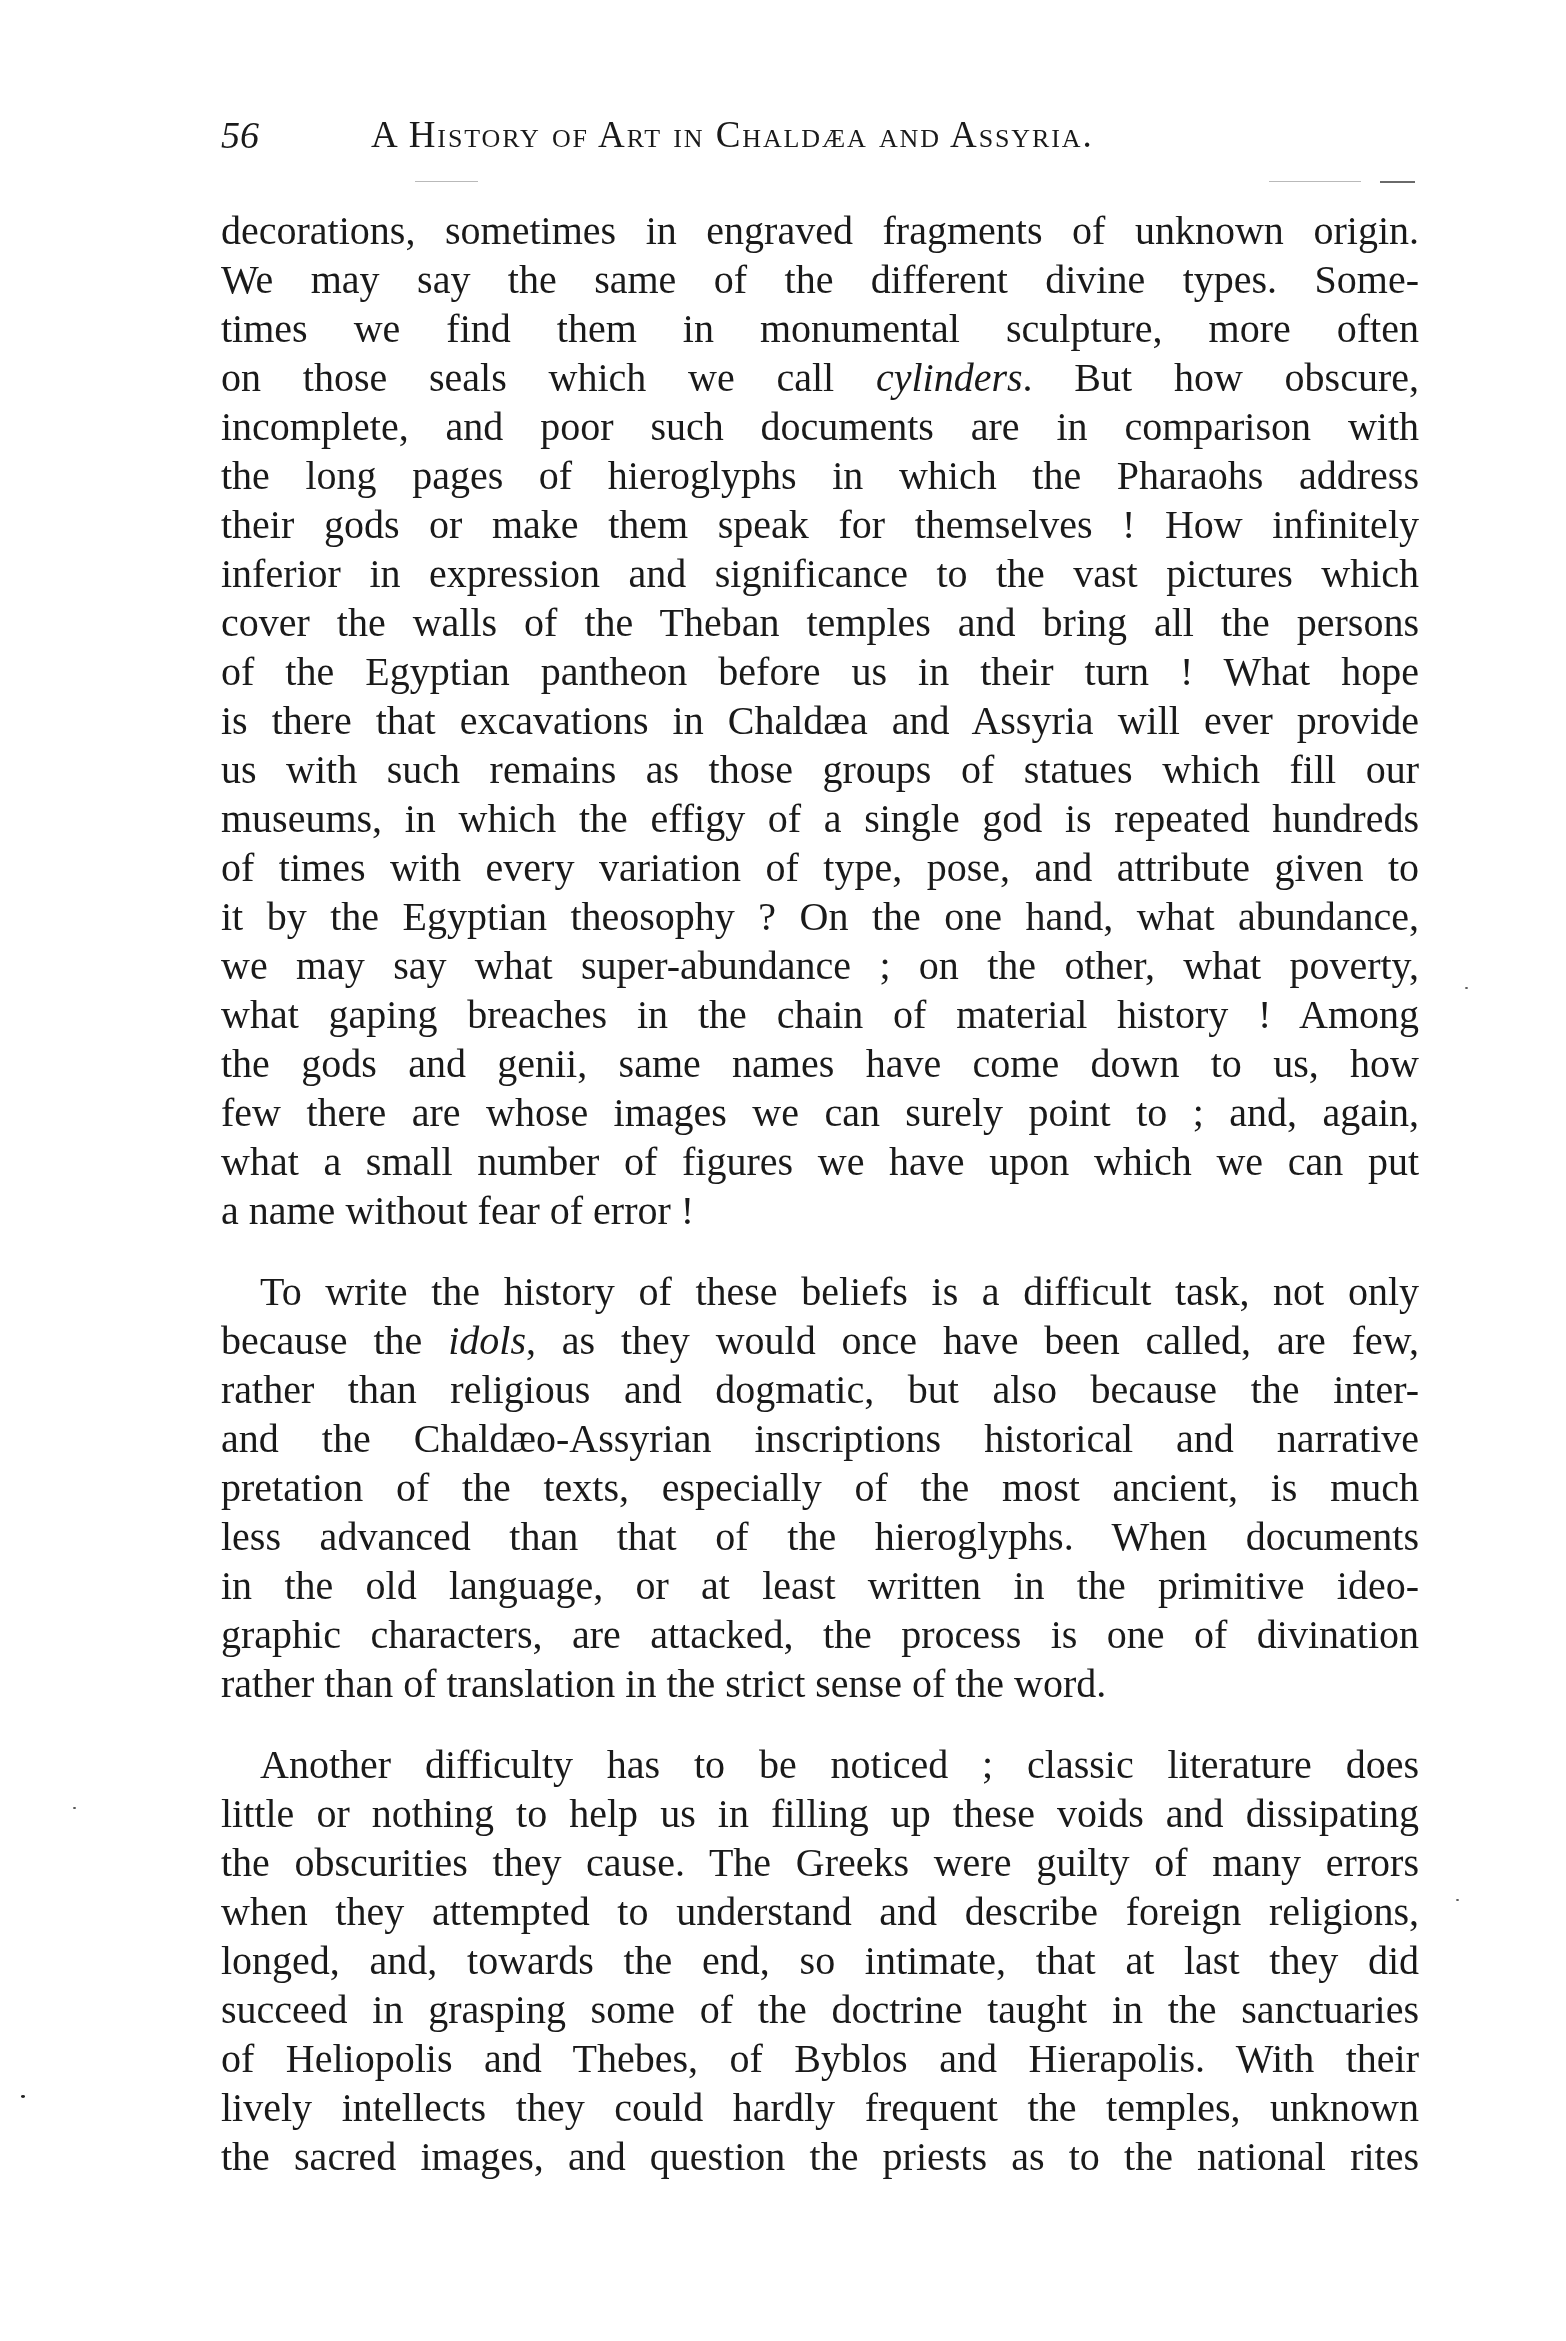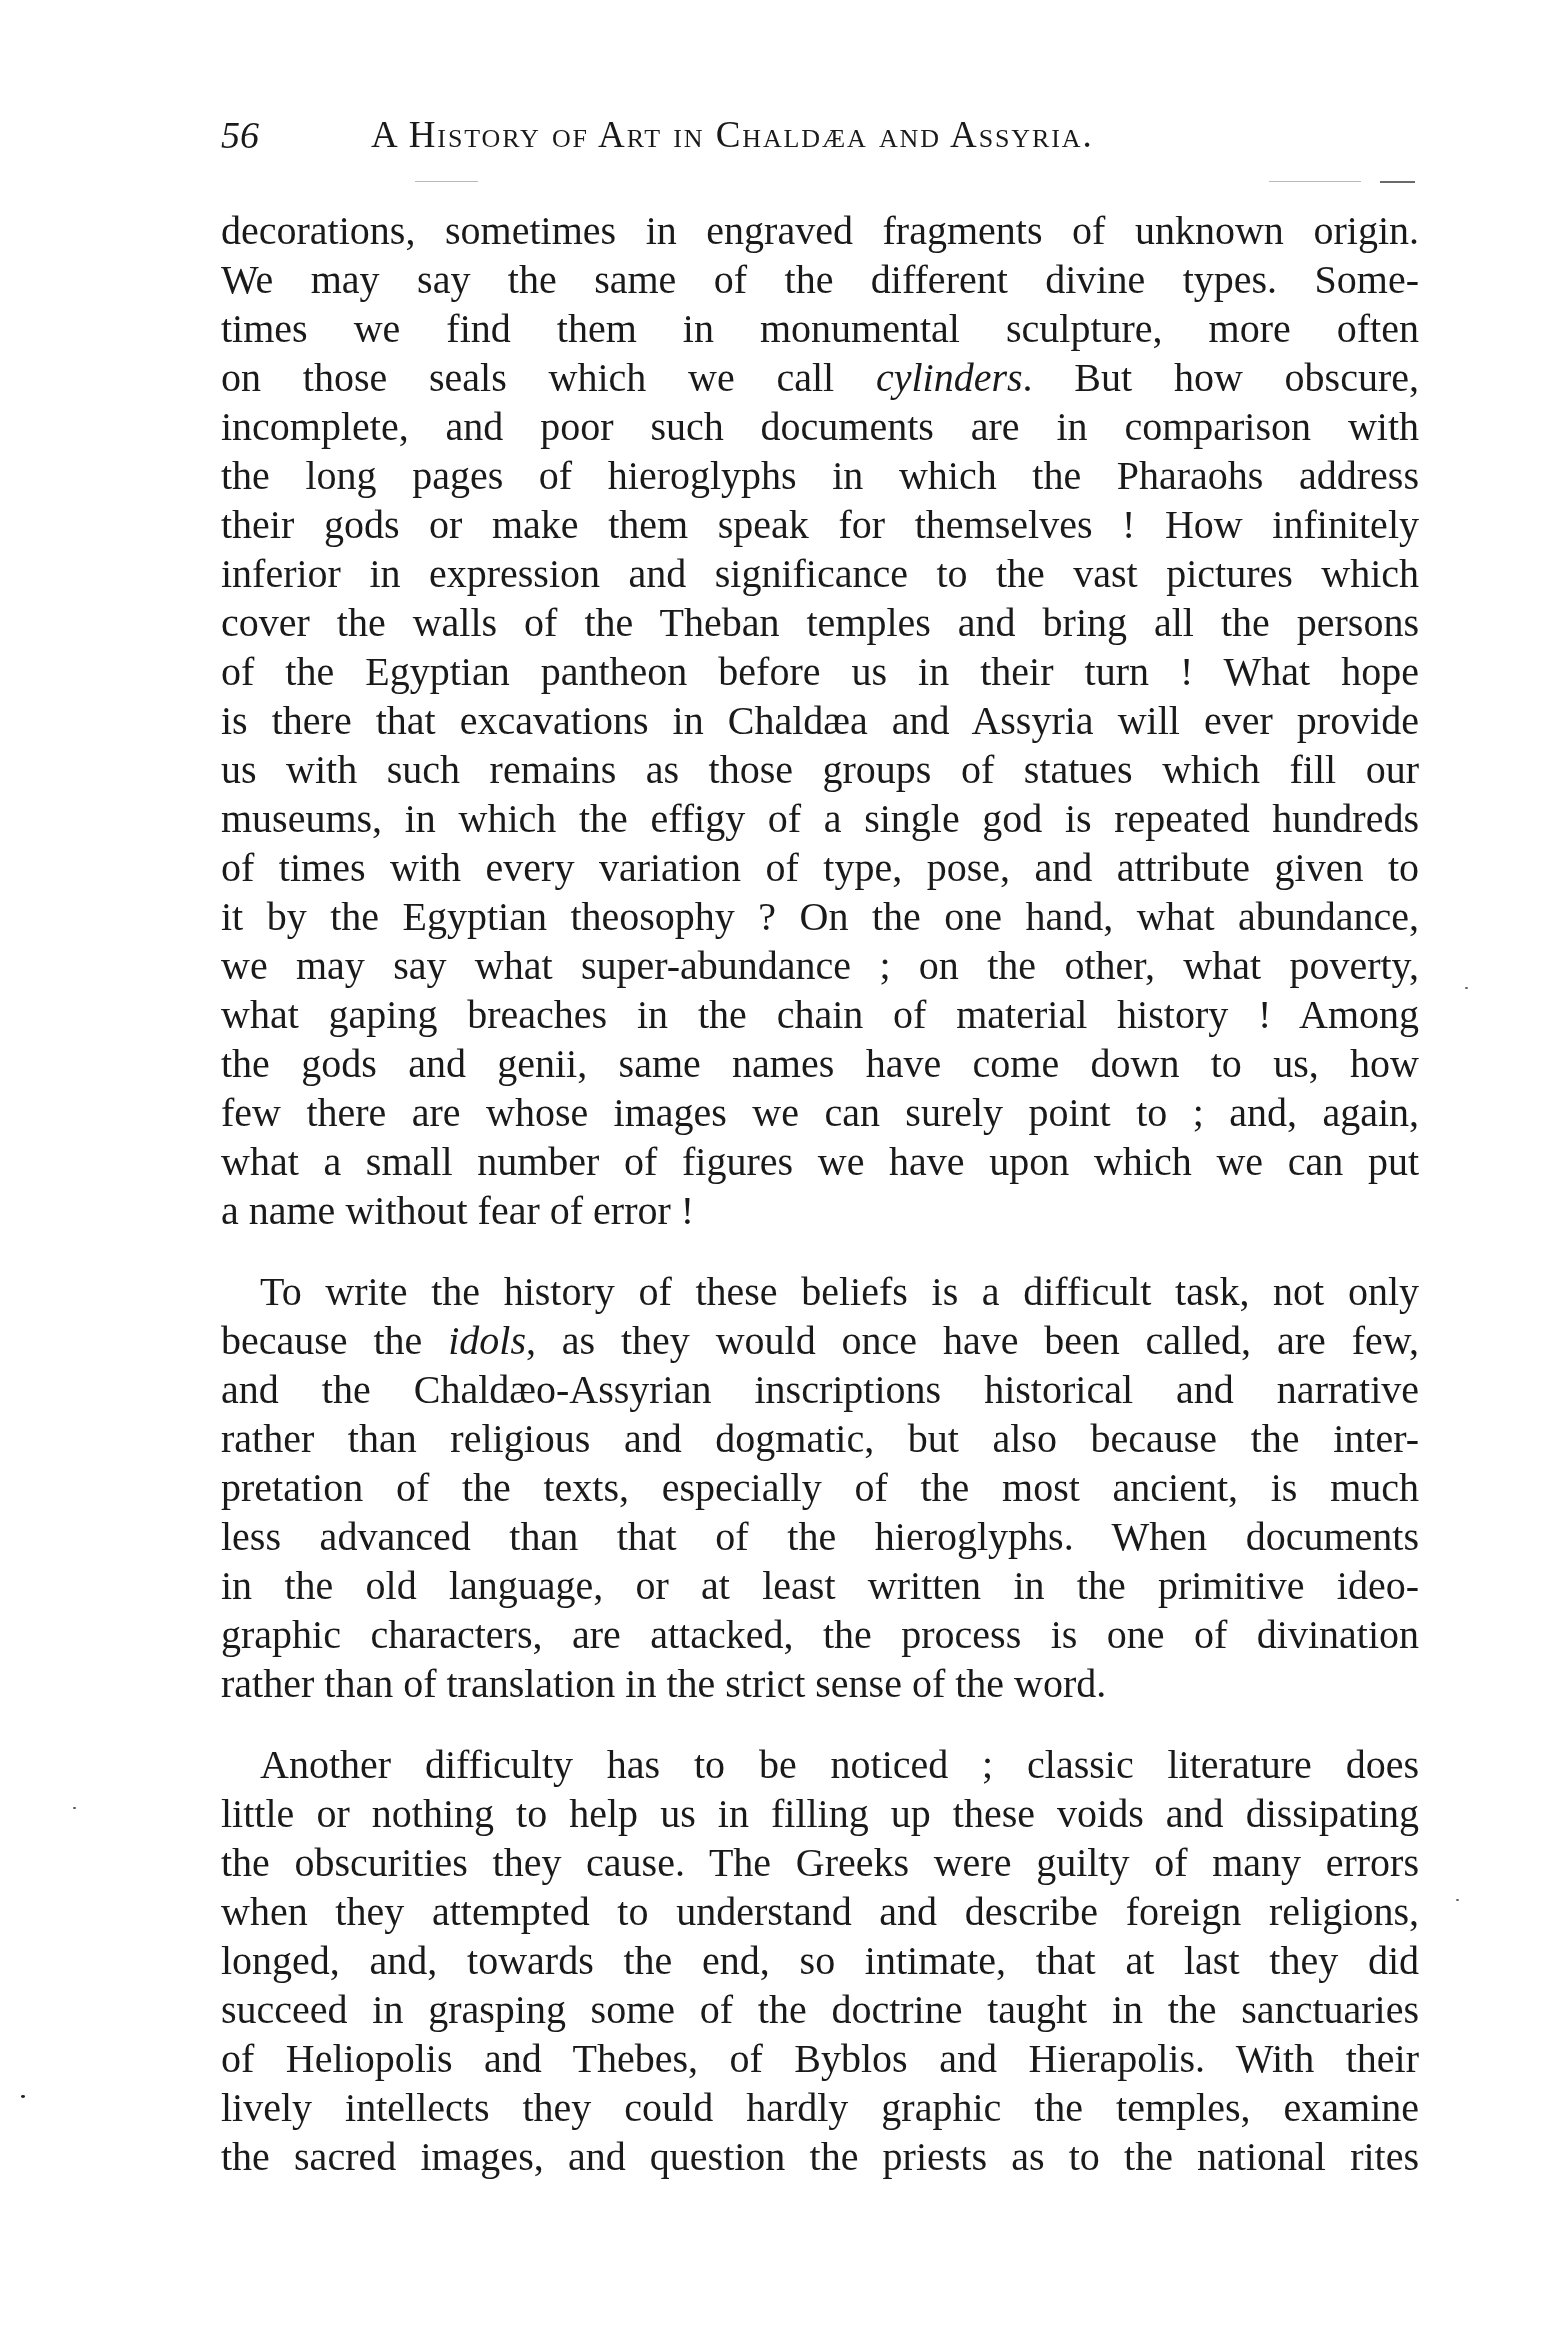--- a/index.html
+++ b/index.html
@@ -49,35 +49,35 @@
   <span class="line">of times with every variation of type, pose, and attribute given to</span>
   <span class="line">it by the Egyptian theosophy ?  On the one hand, what abundance,</span>
   <span class="line">we may say what super-abundance ; on the other, what poverty,</span>
   <span class="line">what gaping breaches in the chain of material history !  Among</span>
   <span class="line">the gods and genii, same names have come down to us, how</span>
   <span class="line">few there are whose images we can surely point to ; and, again,</span>
   <span class="line">what a small number of figures we have upon which we can put</span>
   <span class="line last">a name without fear of error !</span>
   <span class="line indent">To write the history of these beliefs is a difficult task, not only</span>
   <span class="line"><span>because the </span><i>idols</i><span>, as they would once have been called, are few,</span></span>
+  <span class="line">rather than religious and dogmatic, but also because the inter-</span>
   <span class="line">and the Chaldæo-Assyrian inscriptions historical and narrative</span>
-  <span class="line">rather than religious and dogmatic, but also because the inter-</span>
   <span class="line">pretation of the texts, especially of the most ancient, is much</span>
   <span class="line">less advanced than that of the hieroglyphs.  When documents</span>
   <span class="line">in the old language, or at least written in the primitive ideo-</span>
   <span class="line">graphic characters, are attacked, the process is one of divination</span>
   <span class="line last">rather than of translation in the strict sense of the word.</span>
   <span class="line indent">Another difficulty has to be noticed ; classic literature does</span>
   <span class="line">little or nothing to help us in filling up these voids and dissipating</span>
   <span class="line">the obscurities they cause.  The Greeks were guilty of many errors</span>
   <span class="line">when they attempted to understand and describe foreign religions,</span>
   <span class="line">longed, and, towards the end, so intimate, that at last they did</span>
   <span class="line">succeed in grasping some of the doctrine taught in the sanctuaries</span>
   <span class="line">of Heliopolis and Thebes, of Byblos and Hierapolis.  With their</span>
-  <span class="line">lively intellects they could hardly graphic the temples, examine</span>
+  <span class="line">lively intellects they could hardly frequent the temples, unknown</span>
   <span class="line">the sacred images, and question the priests as to the national rites</span>
 </div>
 
 <div class="speck" style="left:1465px; top:987px; width:3.2px; height:1.9px;"></div>
 <div class="speck" style="left:1456px; top:1899px; width:3.2px; height:1.9px;"></div>
 <div class="speck" style="left:73px; top:1807px; width:2.5px; height:1.9px;"></div>
 <div class="speck" style="left:21px; top:2095px; width:4.4px; height:2.5px; background:#222;"></div>
 
 
 </body></html>

